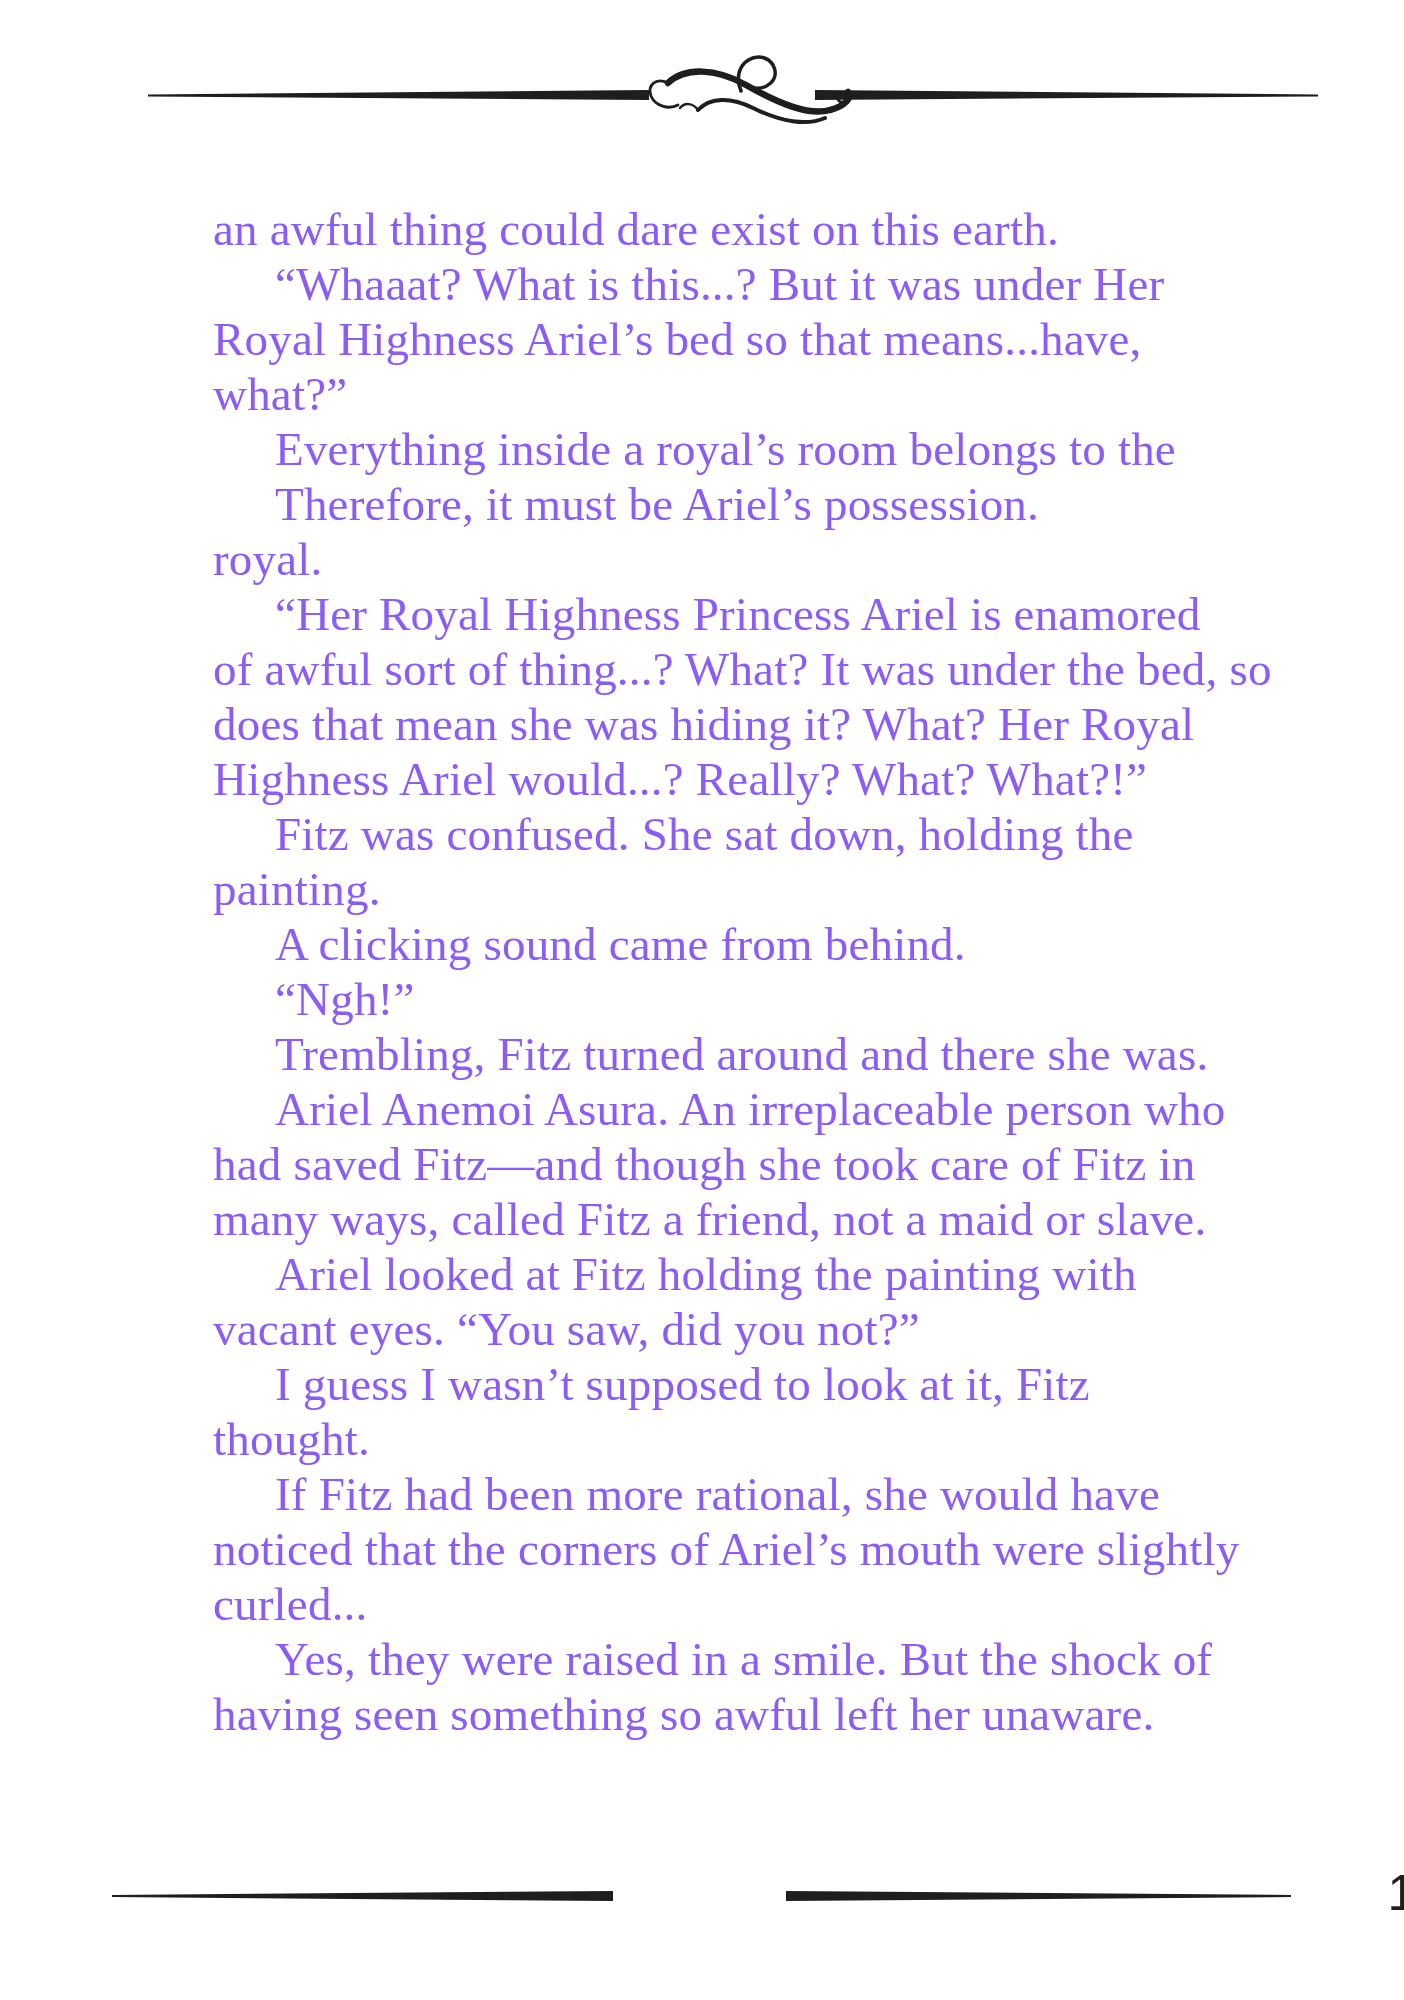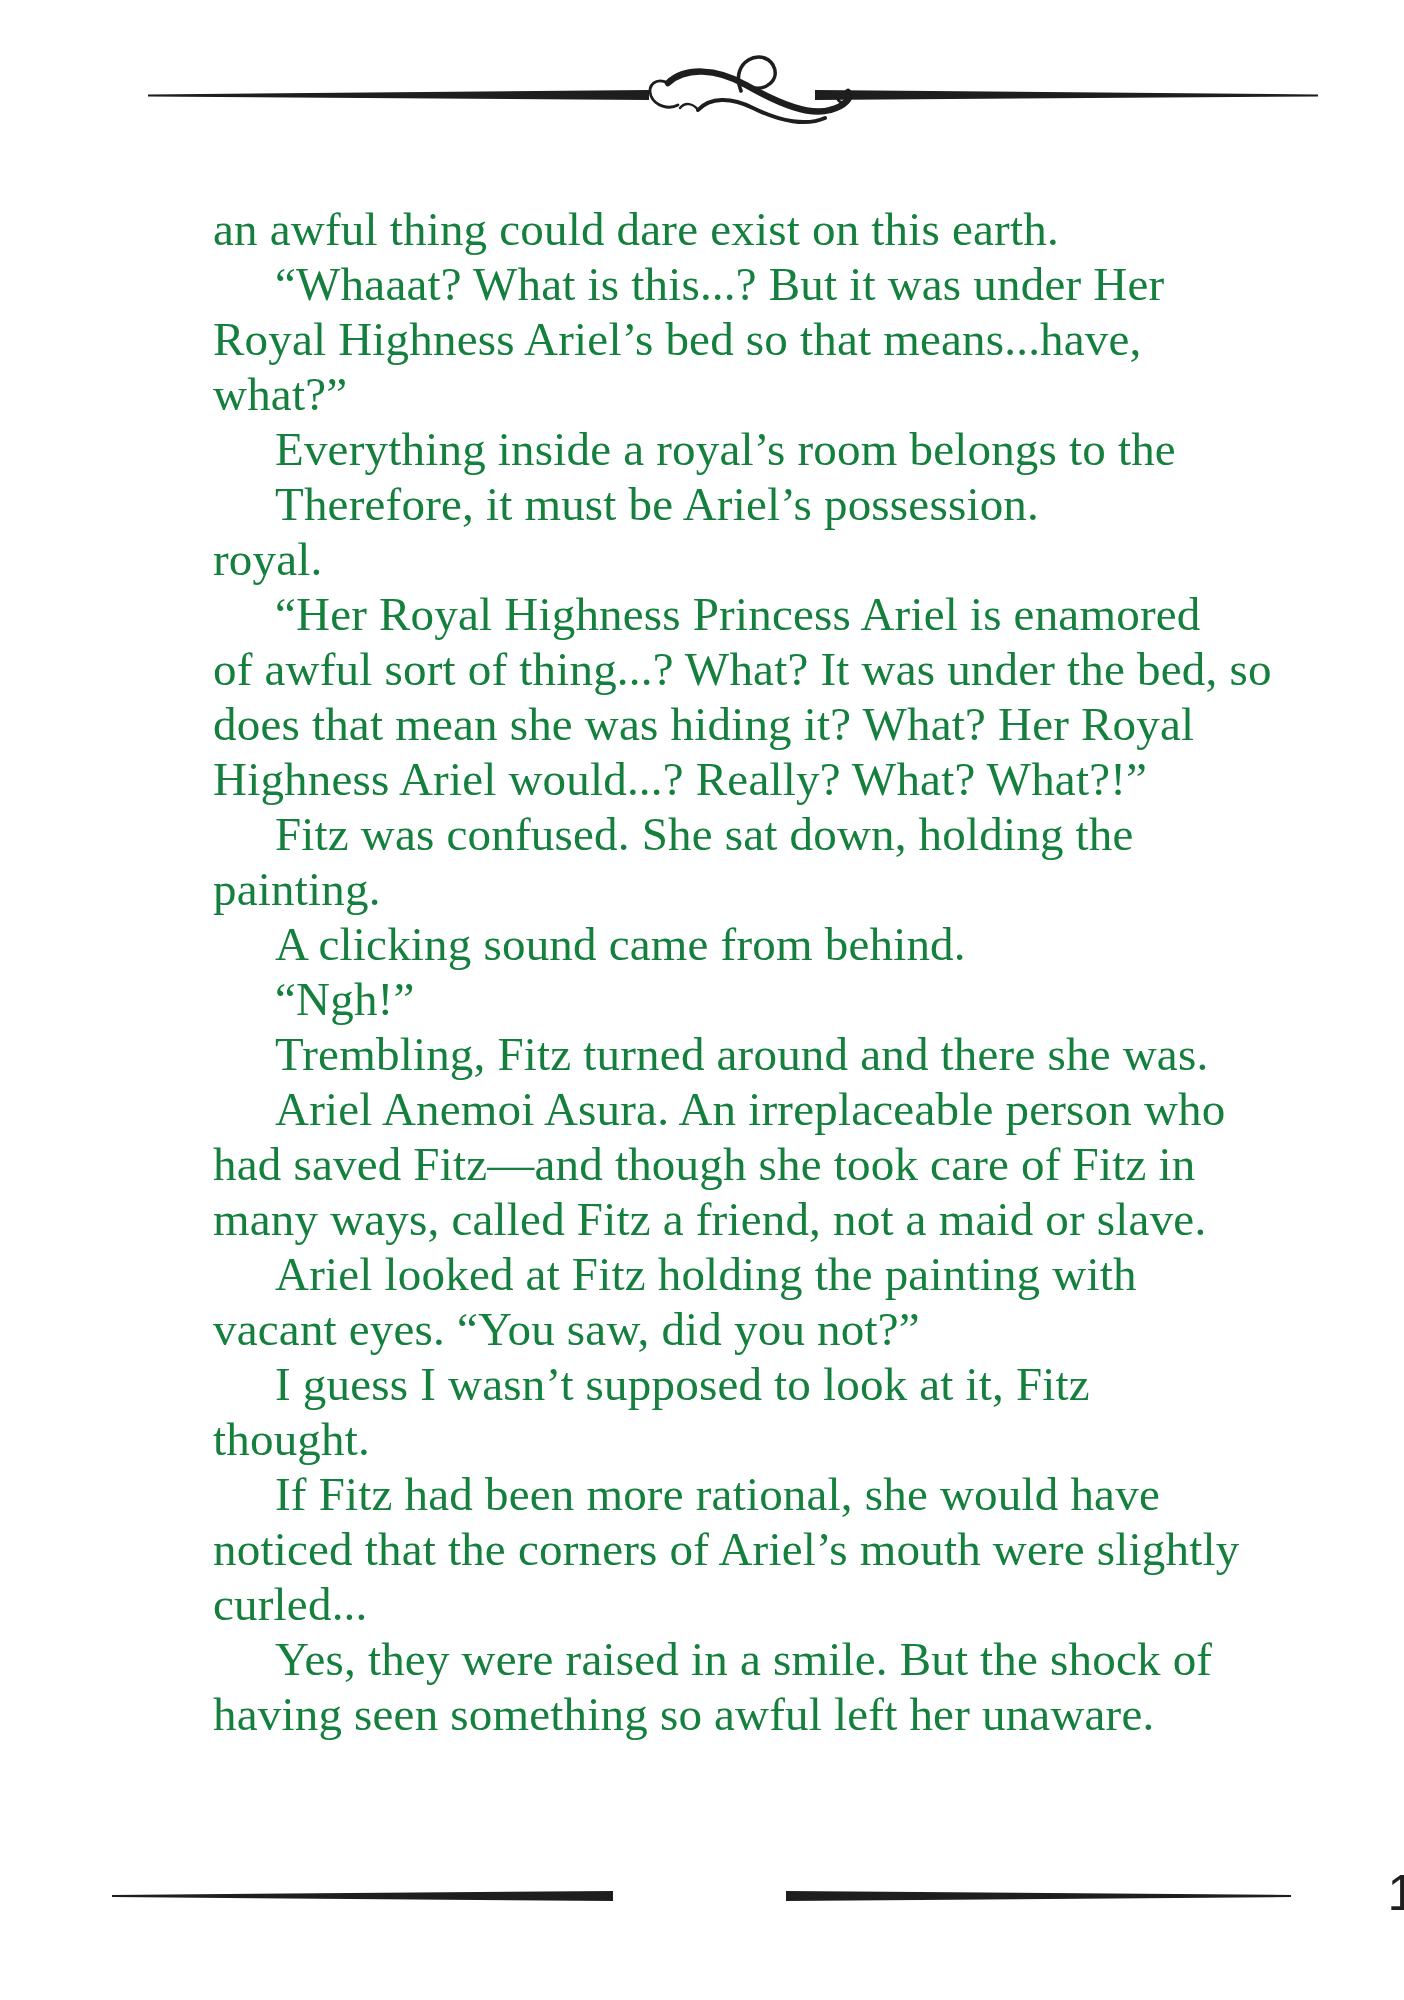--- a/index.html
+++ b/index.html
@@ -20,21 +20,21 @@
   
   .bottom-divider {
     position: absolute; left: 100px; top: 1855px;
     width: 1204px; height: 90px;
   }
 
   
   .text-block {
     position: absolute; left: 213px; top: 202px;
     width: 1090px;
-    color: #15803d;
+    color: #8b5cf6;
     font-size: 47px;
     line-height: 55px;
     letter-spacing: 0.2px;
   }
   .tline { height: 55px; white-space: nowrap; }
   .tline.ind { padding-left: 62px; }
   .tline .it { }
 
   
   .folio {

